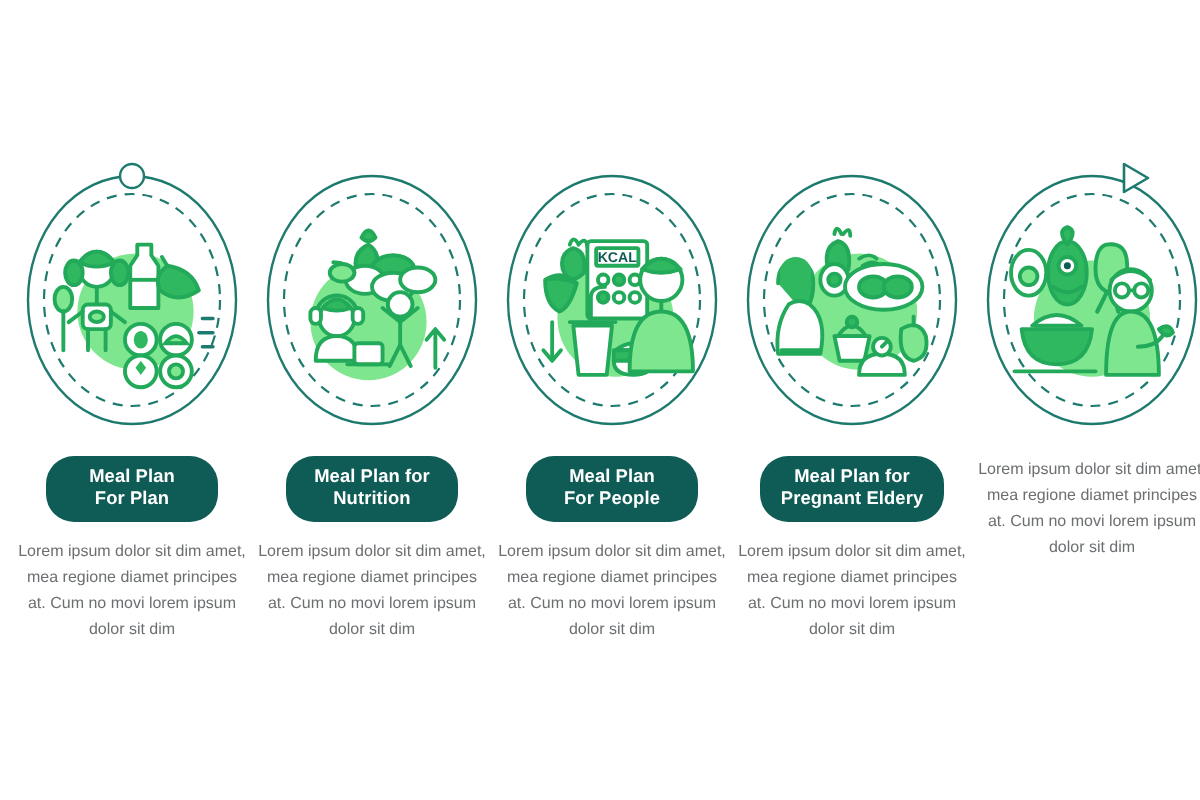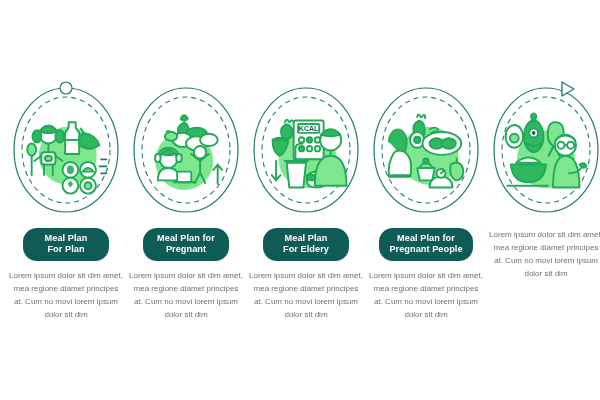--- a/index.html
+++ b/index.html
@@ -191,21 +191,21 @@
             <path d="M66 71 l-6 12 M66 71 l6 12"></path>
           </g>
 
           <g stroke="#22a959" stroke-width="2.2" fill="none" stroke-linejoin="round" stroke-linecap="round">
             <path d="M86 84 v-22 M86 62 l-5 6 M86 62 l5 6"></path>
           </g>
         </svg>
       </div>
       <div class="pill">
         <span class="pill-line">Meal Plan for</span>
-        <span class="pill-line">Pregnant</span>
+        <span class="pill-line">Nutrition</span>
       </div>
       <div class="body-text">Lorem ipsum dolor sit dim amet, mea regione diamet principes at. Cum no movi lorem ipsum dolor sit dim</div>
     </div>
 
     <div class="column">
       <div class="circle-wrap">
         <svg class="circle-svg" viewBox="0 0 120 140">
           <ellipse cx="60" cy="70" rx="52" ry="62" fill="none" stroke="#1d7a6e" stroke-width="1.2"></ellipse>
           <ellipse cx="60" cy="70" rx="44" ry="53" fill="none" stroke="#1d7a6e" stroke-width="1.1" stroke-dasharray="5 4"></ellipse>
         </svg>
@@ -253,21 +253,21 @@
           <g stroke="#22a959" stroke-width="2.2" fill="#ffffff" stroke-linejoin="round" stroke-linecap="round">
             <circle cx="78" cy="34" r="12"></circle>
             <path d="M67 28 q11 -12 22 0 q-11 4 -22 0z" fill="#2fb85f"></path>
             <path d="M78 46 v6"></path>
             <path d="M60 86 q0 -34 18 -34 q18 0 18 34 z" fill="#7ee68f"></path>
           </g>
         </svg>
       </div>
       <div class="pill">
         <span class="pill-line">Meal Plan</span>
-        <span class="pill-line">For Eldery</span>
+        <span class="pill-line">For People</span>
       </div>
       <div class="body-text">Lorem ipsum dolor sit dim amet, mea regione diamet principes at. Cum no movi lorem ipsum dolor sit dim</div>
     </div>
 
     <div class="column">
       <div class="circle-wrap">
         <svg class="circle-svg" viewBox="0 0 120 140">
           <ellipse cx="60" cy="70" rx="52" ry="62" fill="none" stroke="#1d7a6e" stroke-width="1.2"></ellipse>
           <ellipse cx="60" cy="70" rx="44" ry="53" fill="none" stroke="#1d7a6e" stroke-width="1.1" stroke-dasharray="5 4"></ellipse>
         </svg>
@@ -314,21 +314,21 @@
           </g>
 
           <g stroke="#22a959" stroke-width="2.2" fill="#7ee68f" stroke-linejoin="round" stroke-linecap="round">
             <path d="M78 62 q10 -6 14 4 q2 12 -7 14 q-9 -2 -7 -18z"></path>
             <path d="M85 60 v-5" fill="none"></path>
           </g>
         </svg>
       </div>
       <div class="pill">
         <span class="pill-line">Meal Plan for</span>
-        <span class="pill-line">Pregnant People</span>
+        <span class="pill-line">Pregnant Eldery</span>
       </div>
       <div class="body-text">Lorem ipsum dolor sit dim amet, mea regione diamet principes at. Cum no movi lorem ipsum dolor sit dim</div>
     </div>
 
     <div class="column">
       <div class="circle-wrap">
         <svg class="circle-svg" viewBox="0 0 120 140">
           <ellipse cx="60" cy="70" rx="52" ry="62" fill="none" stroke="#1d7a6e" stroke-width="1.2"></ellipse>
           <ellipse cx="60" cy="70" rx="44" ry="53" fill="none" stroke="#1d7a6e" stroke-width="1.1" stroke-dasharray="5 4"></ellipse>
           <path d="M76 2 l12 7 l-12 7 z" fill="#ffffff" stroke="#1d7a6e" stroke-width="1.3" stroke-linejoin="round"></path>

